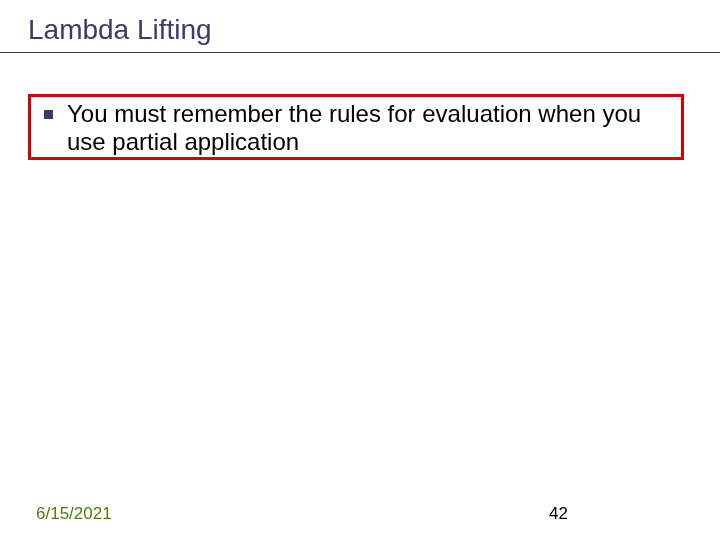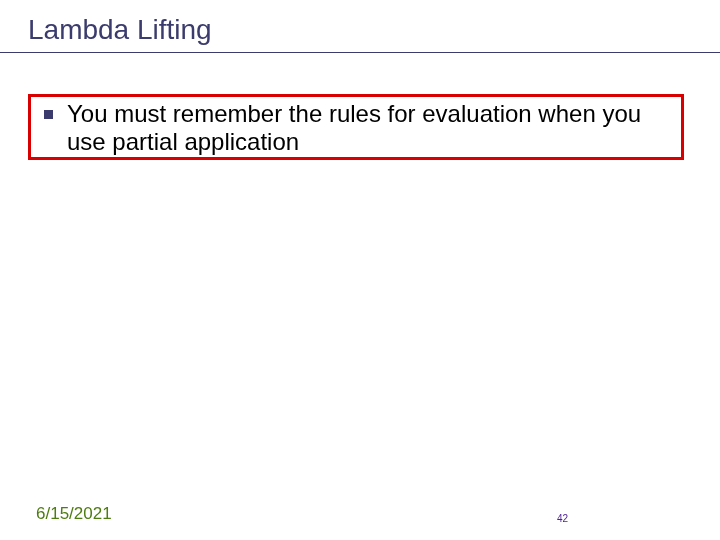--- a/index.html
+++ b/index.html
@@ -81,22 +81,22 @@
     left: 28px;
     bottom: 16px;
     font-size: 17px;
     color: #4d7c0f;
     margin-left: 8px;
   }
   .footer-num {
     position: absolute;
     right: 28px;
     bottom: 16px;
-    font-size: 10px;
-    color: #4c1d95;
+    font-size: 17px;
+    color: #000000;
   }
 </style>
 </head>
 <body>
 
 <div class="slide">
 
   <div class="title">Lambda Lifting</div>
   <div class="title-underline"></div>
 

